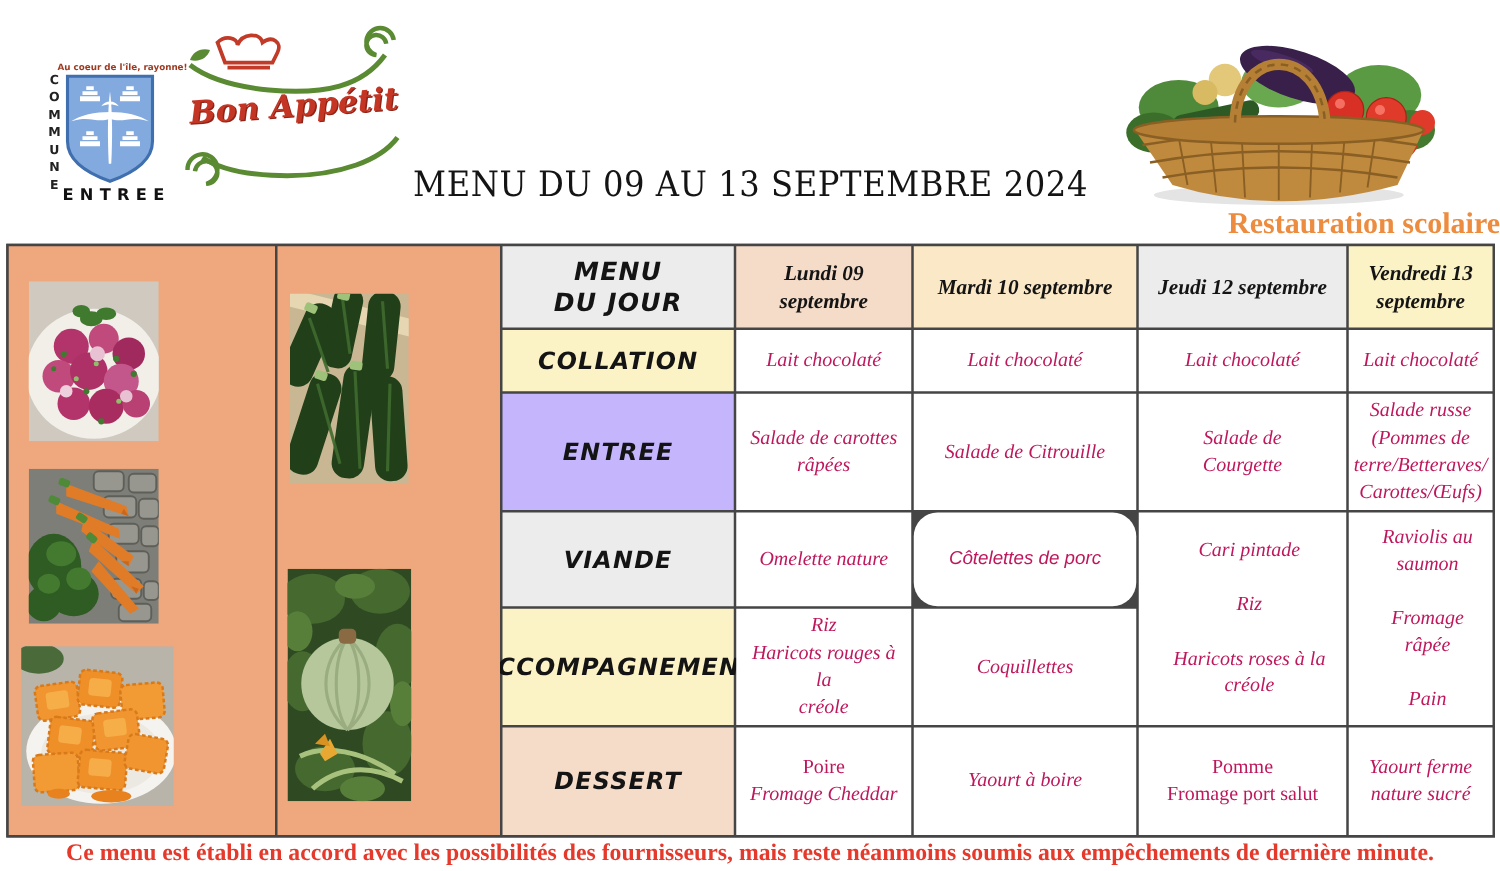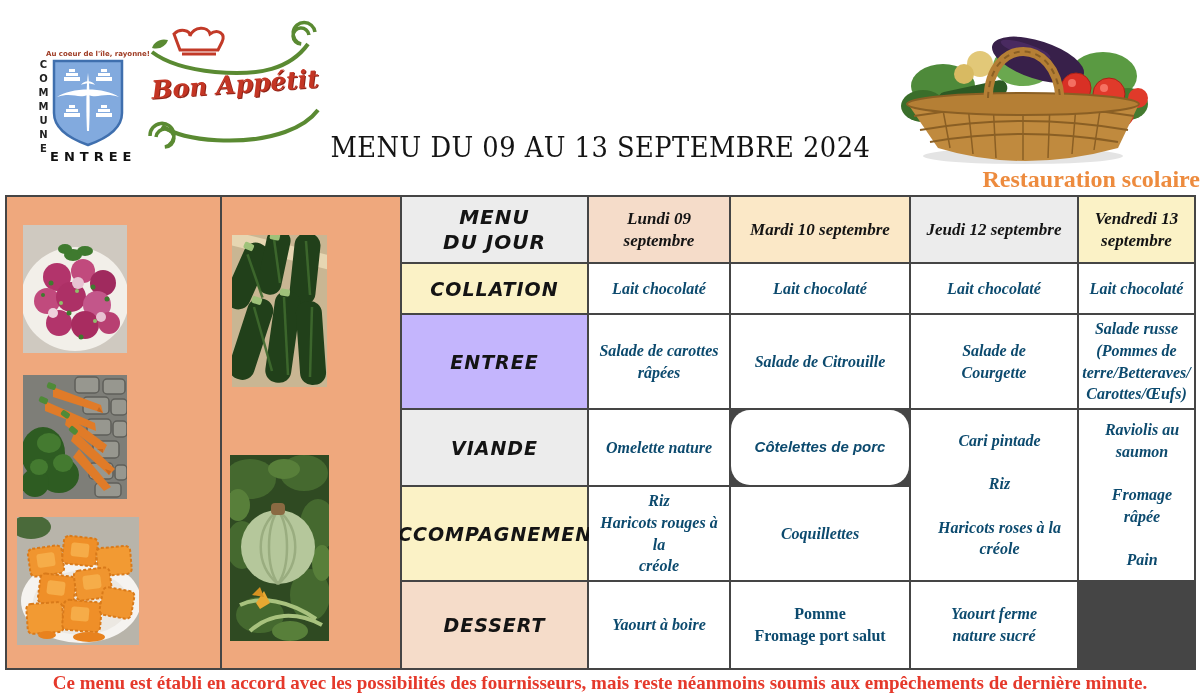--- a/index.html
+++ b/index.html
@@ -39,22 +39,22 @@
   .cell{display:flex;flex-direction:column;align-items:center;justify-content:center;
         text-align:center;padding:2px 6px;box-sizing:border-box;white-space:pre-line;}
   .c-gray{background:#ececec;} .c-yellow{background:#fbf2c6;} .c-peach{background:#c4b5fd;}
   .c-pink{background:#f5dcc9;} .c-cream{background:#fbe8c7;} .c-white{background:#ffffff;}
   .c-salmon{background:#efa87d;position:relative;padding:0;}
   .lbl{font-family:"DejaVu Sans",sans-serif;font-style:italic;font-weight:600;
        font-size:19px;letter-spacing:1px;color:#141414;}
   .corner{font-size:20px;line-height:1.25;}
   .day-hdr{font-family:"Liberation Serif",serif;font-weight:bold;font-style:italic;
            font-size:17px;color:#141414;line-height:1.25;}
-  .item{font-family:"Liberation Serif",serif;font-weight:bold;font-style:italic;
-        font-size:16px;color:#0c4a6e;line-height:1.35;}
+  .item{font-family:"Liberation Serif",serif;font-weight:normal;font-style:italic;
+        font-size:16px;color:#be185d;line-height:1.35;}
   .item.upright{font-style:normal;}
   .item.sans{font-family:"Liberation Sans",sans-serif;font-size:15px;border-radius:19px;}
   .span2{grid-row:span 2;padding-left:17px;}
   .photo-col{grid-row:1 / 7;}
   .photo{position:absolute;display:block;}
 
   
   .footer-note{position:absolute;top:670px;left:0;right:0;text-align:center;
                font-family:"Liberation Serif",serif;font-weight:bold;font-size:19px;
                color:#e5392b;line-height:26px;}
@@ -371,20 +371,24 @@
 
 Pain</div>
 
     <div class="cell c-yellow lbl">ACCOMPAGNEMENT</div>
     <div class="cell c-white item">Riz
 Haricots rouges à la
 créole</div>
     <div class="cell c-white item">Coquillettes</div>
 
     <div class="cell c-pink lbl">DESSERT</div>
+    <div class="cell c-white">
+      <span class="item upright">Poire</span>
+      <span class="item">Fromage Cheddar</span>
+    </div>
     <div class="cell c-white item">Yaourt à boire</div>
     <div class="cell c-white item upright">Pomme
 Fromage port salut</div>
     <div class="cell c-white item">Yaourt ferme
 nature sucré</div>
 
   </div>
 
   <div class="footer-note">Ce menu est établi en accord avec les possibilités des fournisseurs, mais reste néanmoins soumis aux empêchements de dernière minute.</div>
 

